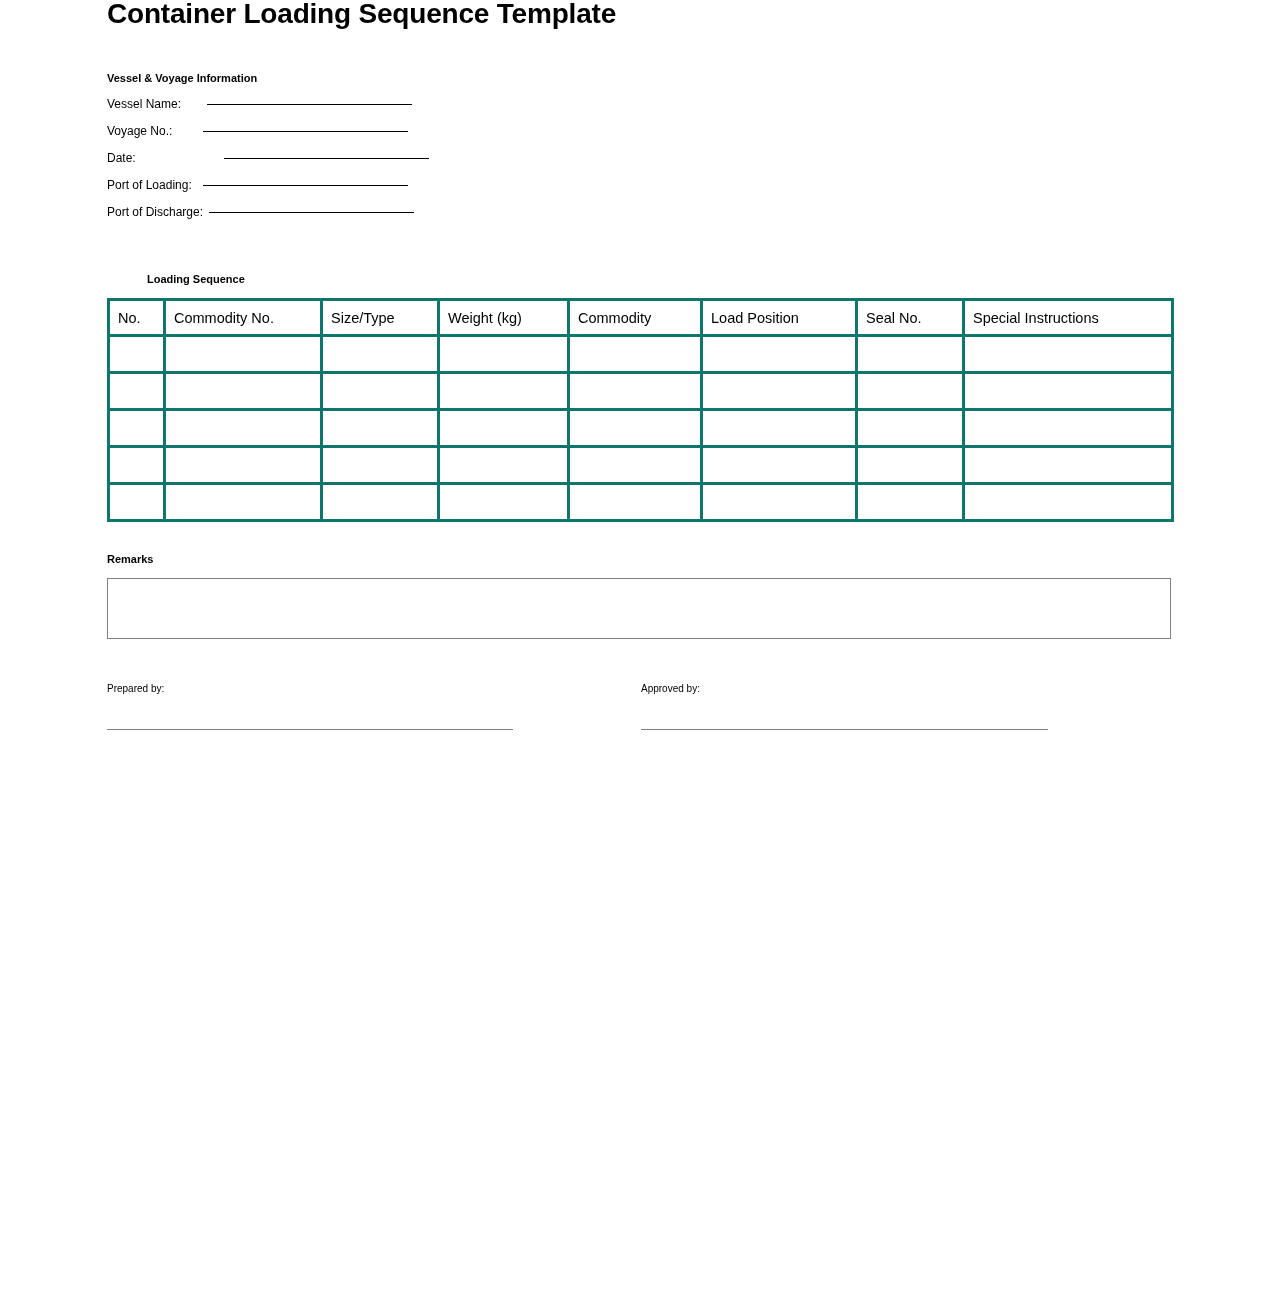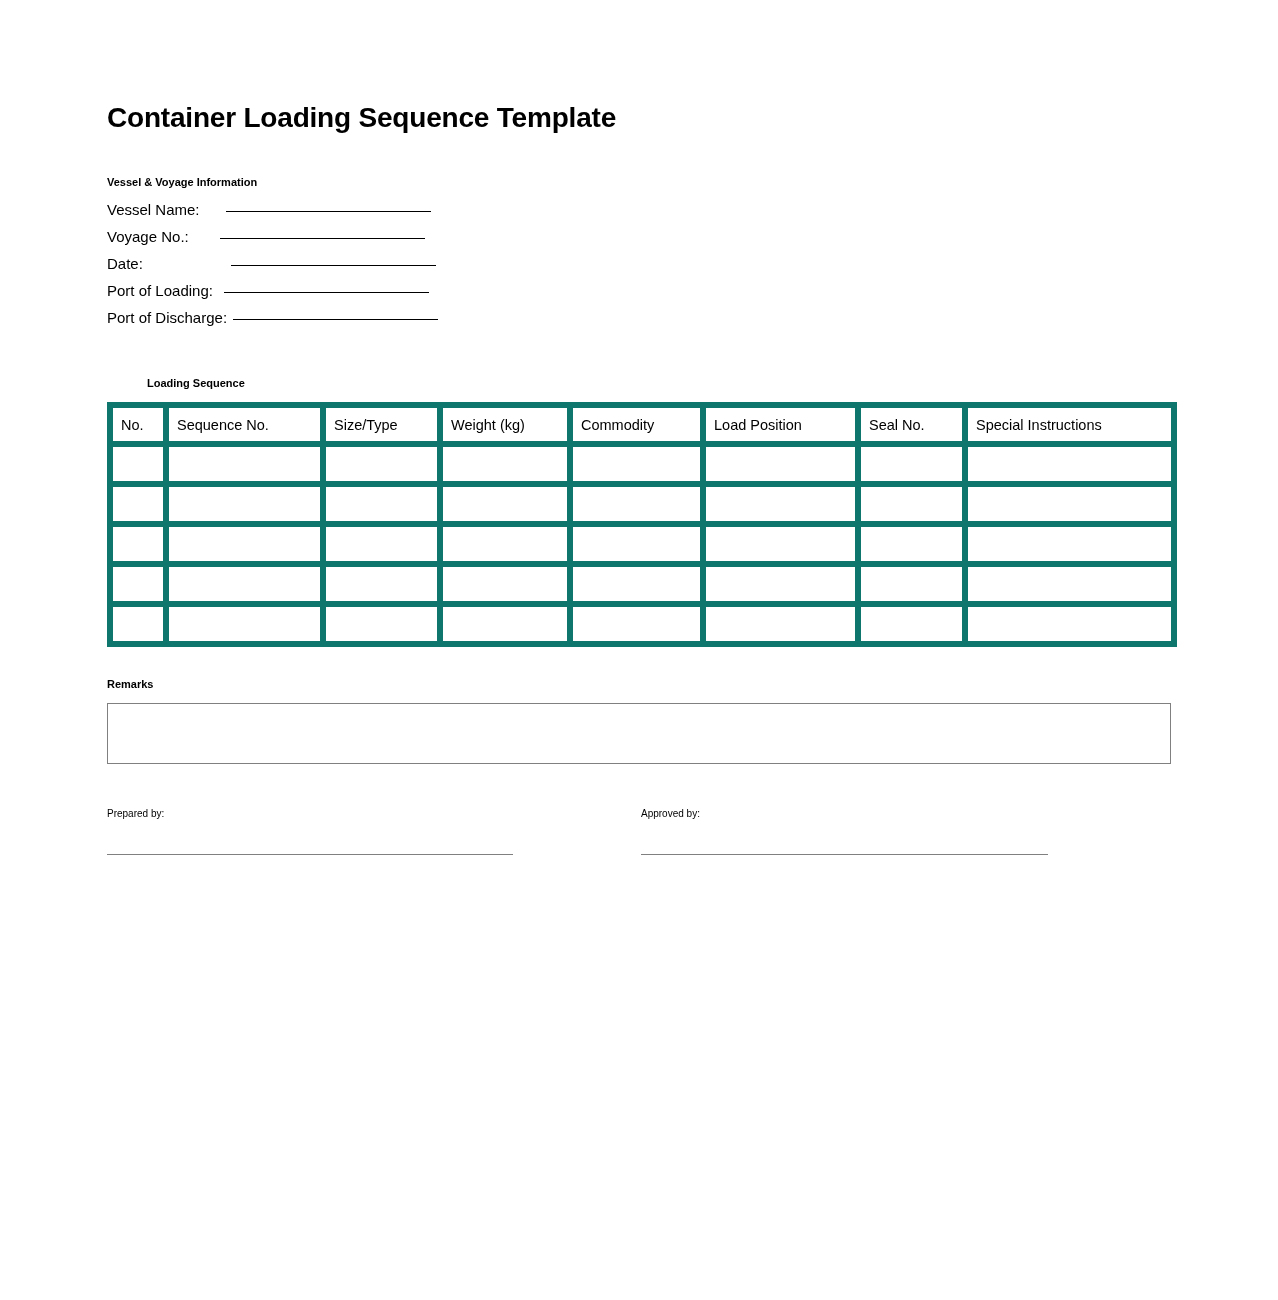--- a/index.html
+++ b/index.html
@@ -26,21 +26,20 @@
   .content {
     position: absolute;
     left: 107px;
     top: 0;
     width: 1064px;
   }
 
   
   .doc-title {
     margin: 0;
-    padding-top: 104px;
     font-size: 28px;
     font-weight: bold;
     line-height: 1.0;
     letter-spacing: -0.2px;
     color: #000000;
   }
 
   
   .section-heading {
     font-size: 11px;
@@ -55,21 +54,21 @@
   
   .info-list {
     margin-top: 13px;
   }
   .info-row {
     display: flex;
     align-items: baseline;
     height: 27px;
   }
   .info-label {
-    font-size: 15px;
+    font-size: 12px;
     color: #000000;
     white-space: nowrap;
   }
   .info-blank {
     flex: 0 0 auto;
     height: 1px;
     background: #000000;
     position: relative;
     top: -3px;
   }
@@ -84,21 +83,21 @@
 
   
   .seq-table {
     margin-top: 13px;
     width: 1064px;
     border-collapse: collapse;
     table-layout: fixed;
   }
   .seq-table th,
   .seq-table td {
-    border: 6px solid #0f766e;
+    border: 3px solid #0f766e;
     height: 33px;
     padding: 0 8px;
     font-size: 14.5px;
     font-weight: normal;
     text-align: left;
     vertical-align: middle;
     color: #000000;
     overflow: hidden;
     white-space: nowrap;
   }
@@ -196,21 +195,21 @@
         <col class="col-size">
         <col class="col-weight">
         <col class="col-comm">
         <col class="col-pos">
         <col class="col-seal">
         <col class="col-spec">
       </colgroup>
       <thead>
         <tr>
           <th>No.</th>
-          <th>Sequence No.</th>
+          <th>Commodity No.</th>
           <th>Size/Type</th>
           <th>Weight (kg)</th>
           <th>Commodity</th>
           <th>Load Position</th>
           <th>Seal No.</th>
           <th>Special Instructions</th>
         </tr>
       </thead>
       <tbody>
         <tr>

